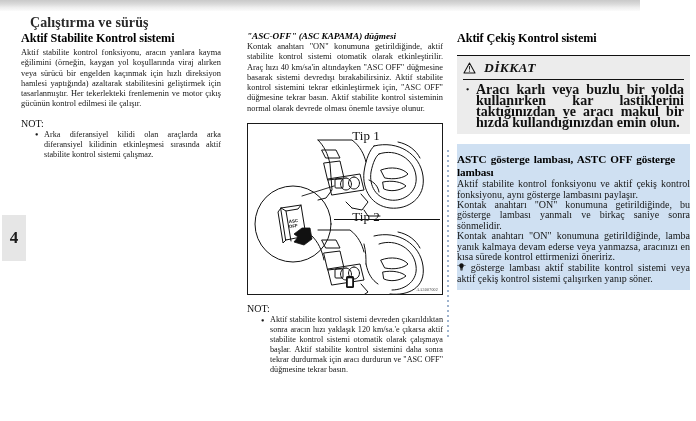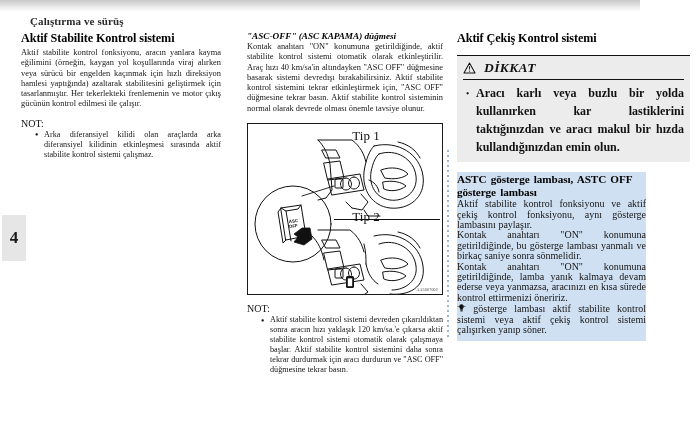--- a/index.html
+++ b/index.html
@@ -38,21 +38,21 @@
   .chapter-tab .num {
     font-family: "Liberation Serif", serif;
     font-size: 17px;
     font-weight: bold;
     color: #1b1b1b;
   }
 
   .running-head {
     position: absolute;
     left: 30px; top: 15px;
-    font-size: 11px;
+    font-size: 14px;
     font-weight: bold;
     color: #2a2a2a;
     letter-spacing: 0.1px;
   }
 
   .col {
     position: absolute;
     top: 31px;
   }
   .col-left  { left: 21px;  width: 200px; }
@@ -173,40 +173,40 @@
     font-style: italic;
     letter-spacing: 0.4px;
     color: #111;
   }
   ul.warn-bullets {
     margin: 0; padding: 0 0 0 2px;
     list-style: none;
   }
   ul.warn-bullets li {
     position: relative;
-    font-size: 12px;
-    line-height: 18px;
+    font-size: 14px;
+    line-height: 11px;
     font-weight: bold;
     text-align: justify;
     color: #111;
     padding-left: 11px;
   }
   ul.warn-bullets li::before {
     content: "\25CF";
     position: absolute;
     left: 1px; top: -0.5px;
     font-size: 5.4px;
   }
 
   
   .highlight-block {
     margin-top: 10px;
-    width: 189px;
+    width: 233px;
     background: #cfe0f2;
-    padding: 1px 0 2px 0;
+    padding: 9px 0 2px 0;
   }
   .highlight-block h2.sec {
     font-size: 11.2px;
     line-height: 12.6px;
     margin: 0 0 1px 0;
     word-spacing: 1.5px;
   }
   .highlight-block p.body {
     font-size: 10px;
     line-height: 10.4px;

